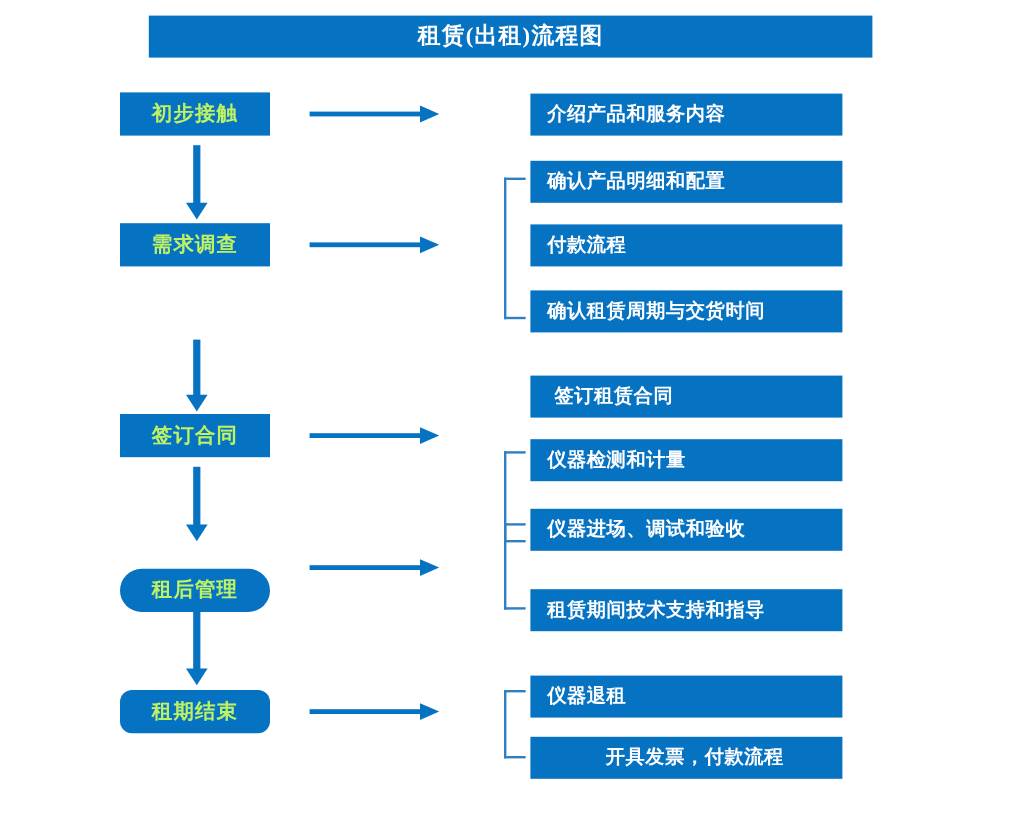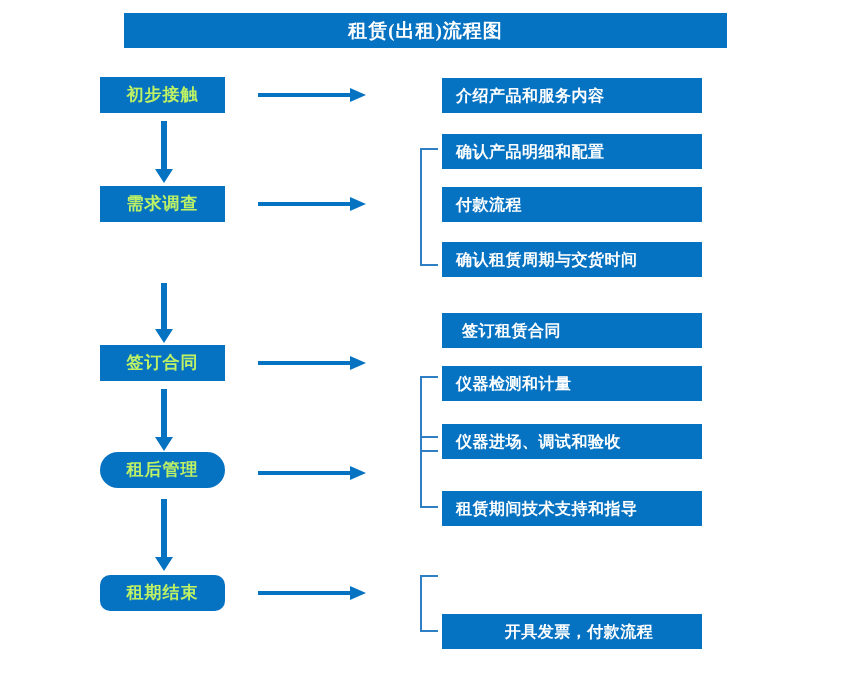--- a/index.html
+++ b/index.html
@@ -142,21 +142,21 @@
 <div id="flowchart-root">
 
   <div class="title-bar">租赁(出租)流程图</div>
 
   <div class="stage-box" style="top:77px;">初步接触</div>
 
   <div class="stage-box" style="top:186px;">需求调查</div>
 
   <div class="stage-box" style="top:345px;">签订合同</div>
 
-  <div class="stage-box" style="top:452px;border-radius:18px;">租后管理</div>
+  <div class="stage-box" style="top:474px;border-radius:18px;">租后管理</div>
 
   <div class="stage-box" style="top:575px;border-radius:10px;">租期结束</div>
 
   <div class="v-arrow" style="top:121px; height:62px;">
     <span class="shaft"></span>
     <span class="head"></span>
   </div>
 
   <div class="v-arrow" style="top:283px; height:60px;">
     <span class="shaft"></span>
@@ -215,16 +215,17 @@
   <div class="detail-box" style="top:242px;">确认租赁周期与交货时间</div>
 
   <div class="detail-box" style="top:313px;padding-left:20px;">签订租赁合同</div>
 
   <div class="detail-box" style="top:366px;">仪器检测和计量</div>
 
   <div class="detail-box" style="top:424px;">仪器进场、调试和验收</div>
 
   <div class="detail-box" style="top:491px;">租赁期间技术支持和指导</div>
 
+  <div class="detail-box" style="top:563px;">仪器退租</div>
 
   <div class="detail-box" style="top:614px;text-align:center;">开具发票，付款流程</div>
 
 </div>
 
 </body></html>

